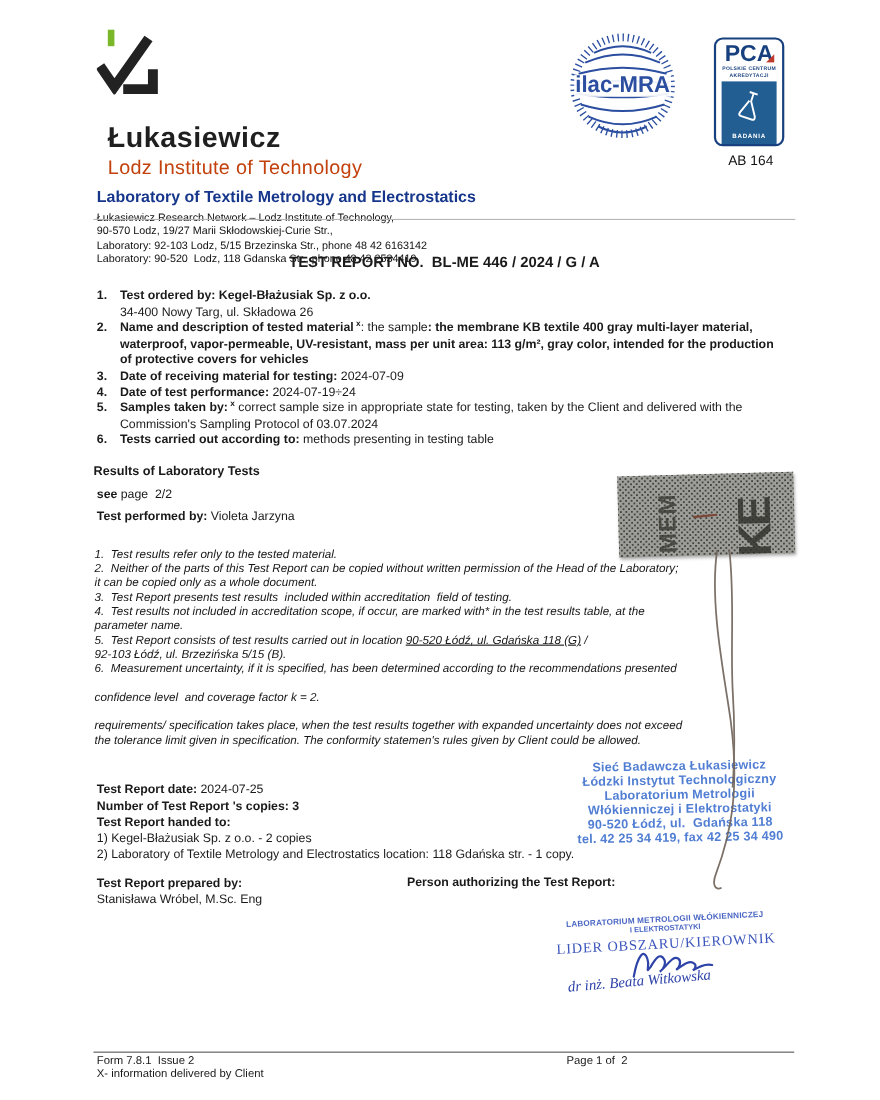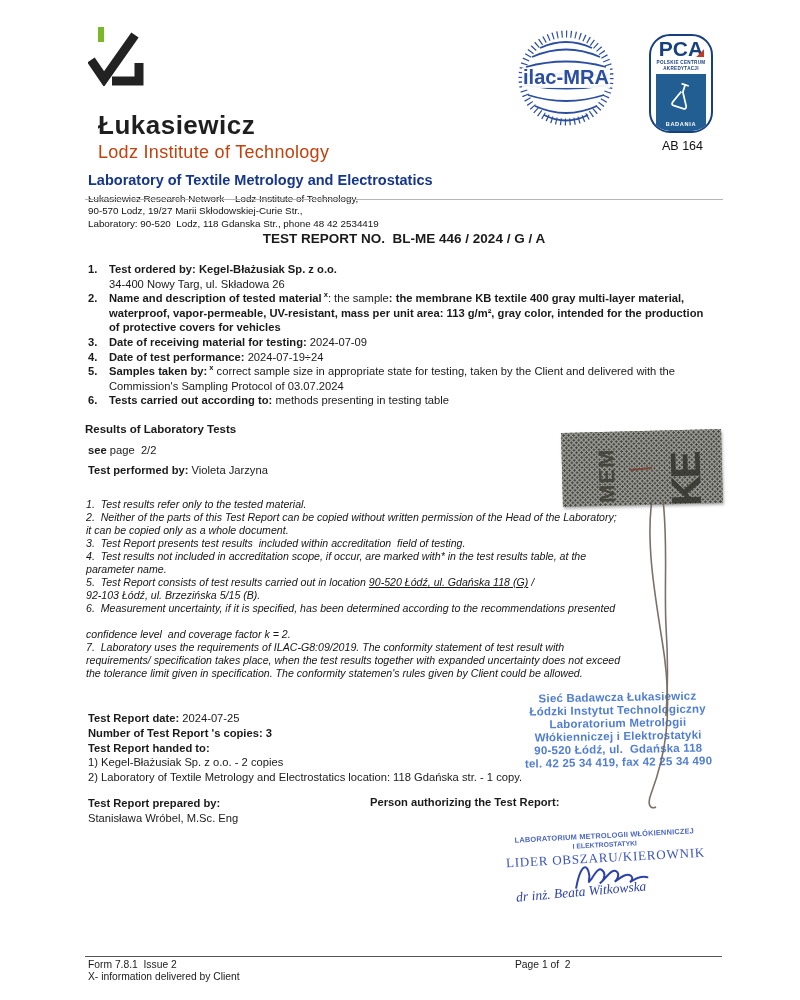--- a/index.html
+++ b/index.html
@@ -19,21 +19,21 @@
   .logo-text{margin-left:10px;}
   .brand{font-size:26px;font-weight:bold;color:#1f1f1f;letter-spacing:.5px;margin-top:24px;}
   .institute{font-size:18px;color:#c2410c;margin-top:1px;letter-spacing:.3px;}
   .lab-title{font-size:14.5px;font-weight:bold;color:#16368c;margin-top:9px;}
   .addr{font-size:9.8px;line-height:12.3px;margin-top:5px;color:#111;}
   .email-line{font-size:9.8px;line-height:12.3px;color:#111;}
   .header-rule{left:85px;top:199px;width:638px;border-top:1px solid #b5b5b5;height:0;}
 
   
   .ilac{left:518px;top:30px;width:96px;height:96px;}
-  .pca{left:649px;top:34px;width:64px;height:99px;border:2.5px solid #17407e;border-radius:21px;
+  .pca{left:649px;top:34px;width:64px;height:99px;border:2.5px solid #17407e;border-radius:8px;
        background:#fff;box-sizing:border-box;text-align:center;overflow:hidden;}
   .pca-word{font-size:21px;font-weight:800;color:#17407e;line-height:21px;margin-top:2px;
             display:inline-block;position:relative;}
   .pca-red{display:inline-block;width:8px;height:8px;background:#c03a2b;
            clip-path:polygon(0 100%,100% 0,100% 100%);position:absolute;right:-1px;bottom:2px;}
   .pca-sub{font-size:4.6px;font-weight:bold;color:#17407e;letter-spacing:.3px;line-height:5.6px;}
   .pca-box{margin:3px auto 0;width:50px;height:57px;background:#235e93;position:relative;}
   .pca-box svg{margin-top:7px;}
   .pca-badania{position:absolute;bottom:4px;width:100%;color:#fff;font-size:5.6px;
                font-weight:bold;letter-spacing:.7px;}
@@ -108,20 +108,21 @@
     </svg>
     <div class="logo-text">
       <div class="brand">Łukasiewicz</div>
       <div class="institute">Lodz Institute of Technology</div>
     </div>
   </div>
   <div class="lab-title">Laboratory of Textile Metrology and Electrostatics</div>
   <div class="addr">
       <div class="prewrap">Łukasiewicz Research Network – Lodz Institute of Technology,</div>
       <div class="prewrap">90-570 Lodz, 19/27 Marii Skłodowskiej-Curie Str.,</div>
+      <div class="prewrap">Laboratory: 92-103 Lodz, 5/15 Brzezinska Str., phone 48 42 6163142</div>
       <div class="prewrap">Laboratory: 90-520  Lodz, 118 Gdanska Str., phone 48 42 2534419</div>
     </div>
 </div>
 <div class="abs header-rule"></div>
 
 <svg class="abs ilac" viewBox="0 0 96 96">
   <circle cx="48" cy="48" r="44" fill="none" stroke="#2b4ea0" stroke-width="7" stroke-dasharray="1.2 3.4"></circle>
   <g fill="none" stroke="#2b4ea0" stroke-width="1.8">
     <path d="M22 18 Q48 6 74 18"></path>
     <path d="M14 27 Q48 12 82 27"></path>
@@ -191,21 +192,21 @@
   <span class="staple"></span>
 </div>
 
 <div class="abs notes">
   <p class="prewrap"><span>1.  Test results refer only to the tested material.</span></p>
   <p class="prewrap"><span>2.  Neither of the parts of this Test Report can be copied without written permission of the Head of the Laboratory;</span><br><span>it can be copied only as a whole document.</span></p>
   <p class="prewrap"><span>3.  Test Report presents test results  included within accreditation  field of testing.</span></p>
   <p class="prewrap"><span>4.  Test results not included in accreditation scope, if occur, are marked with* in the test results table, at the</span><br><span>parameter name.</span></p>
   <p class="prewrap"><span>5.  Test Report consists of test results carried out in location </span><span class="u">90-520 Łódź, ul. Gdańska 118 (G)</span><span> /</span><br><span>92-103 Łódź, ul. Brzezińska 5/15 (B).</span></p>
   <p class="prewrap"><span>6.  Measurement uncertainty, if it is specified, has been determined according to the recommendations presented</span><br><br><span>confidence level  and coverage factor k = 2.</span></p>
-  <p class="prewrap"><span>7.  Laboratory uses the requirements of ILAC-G8:09/2019. The conformity statement of test result with</span><br><span>requirements/ specification takes place, when the test results together with expanded uncertainty does not exceed</span><br><span>the tolerance limit given in specification. The conformity statemen's rules given by Client could be allowed.</span></p>
+  <p class="prewrap"><br><span>requirements/ specification takes place, when the test results together with expanded uncertainty does not exceed</span><br><span>the tolerance limit given in specification. The conformity statemen's rules given by Client could be allowed.</span></p>
 </div>
 
 <div class="abs stamp1">
     <div class="prewrap">Sieć Badawcza Łukasiewicz</div>
     <div class="prewrap">Łódzki Instytut Technologiczny</div>
     <div class="prewrap">Laboratorium Metrologii</div>
     <div class="prewrap">Włókienniczej i Elektrostatyki</div>
     <div class="prewrap">90-520 Łódź, ul.  Gdańska 118</div>
     <div class="prewrap">tel. 42 25 34 419, fax 42 25 34 490</div>
   </div>

